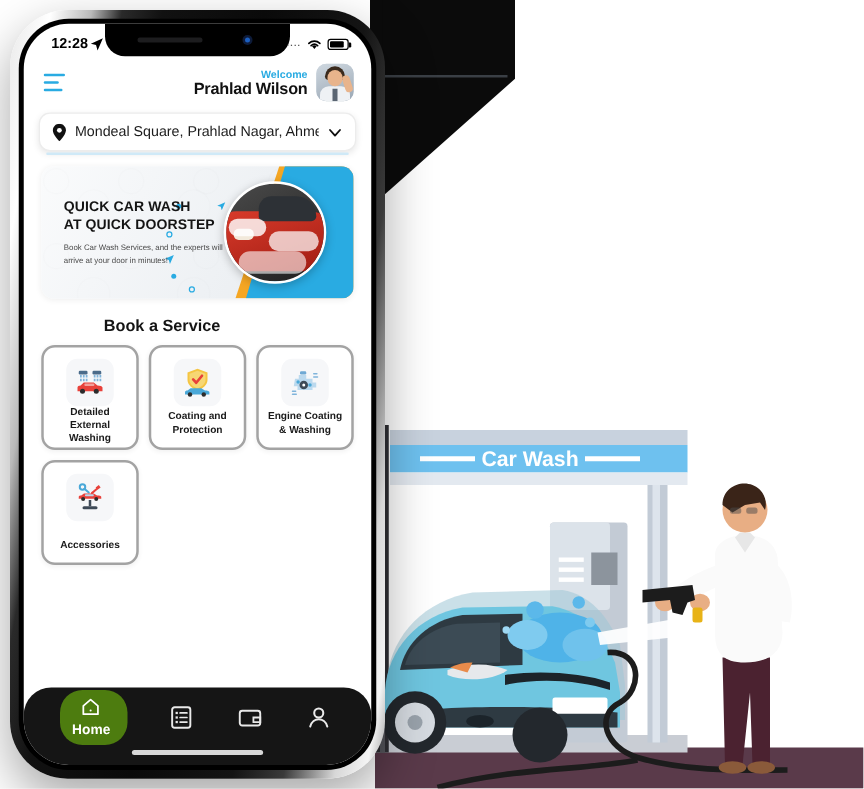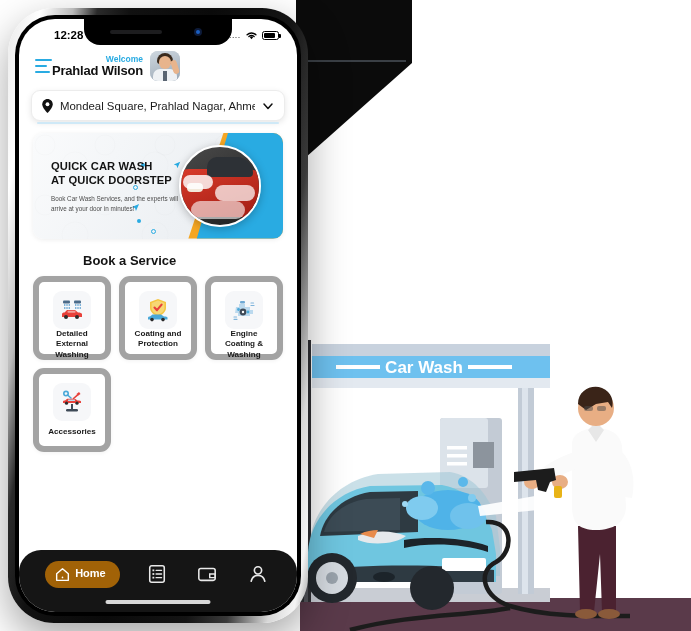--- a/index.html
+++ b/index.html
@@ -56,30 +56,30 @@
   .notch .speaker { position:absolute; left:26px; top:11px; width:52px; height:4px; border-radius:3px; background:#1d1d1f; }
   .notch .cam { position:absolute; right:30px; top:9px; width:8px; height:8px; border-radius:50%; background:#0d1b3a; }
   .notch .cam:after { content:""; position:absolute; left:1.5px; top:1.5px; width:4px; height:4px; border-radius:50%; background:#1b5fc1; }
 
   
   .statusbar {
     height:28px; display:flex; align-items:center; justify-content:space-between;
     padding:4px 18px 0 22px; font-size:11.5px; font-weight:bold; color:#000;
     position:relative; z-index:21;
   }
-  .sb-left { display:flex; align-items:center; gap:2px;margin-left:13px; }
+  .sb-left { display:flex; align-items:center; gap:2px; }
   .sb-right { display:flex; align-items:center; gap:4px; }
   .dots { letter-spacing:1px; font-size:7px; color:#555; }
   .battery { width:17px; height:9px; border:1.2px solid #000; border-radius:2.5px; position:relative; }
   .battery:after { content:""; position:absolute; right:-3px; top:2.2px; width:1.6px; height:4px; background:#000; border-radius:0 1px 1px 0;}
   .battery i { position:absolute; left:1px; top:1px; bottom:1px; width:11px; background:#000; border-radius:1px; display:block;}
 
   
   .app-header {
-    display:flex; align-items:center; justify-content:flex-start;
+    display:flex; align-items:center; justify-content:space-between;
     padding:4px 14px 9px 16px;
   }
   .hamburger { display:flex; flex-direction:column; gap:3.5px; cursor:pointer; }
   .hamburger span { height:2.6px; border-radius:2px; background:#29ABE2; display:block; }
   .hamburger span:nth-child(1){ width:17px; }
   .hamburger span:nth-child(2){ width:12px; }
   .hamburger span:nth-child(3){ width:15px; }
   .user-block { display:flex; align-items:center; gap:7px; }
   .user-text { text-align:right; line-height:1.05; }
   .welcome { font-size:8.5px; color:#29ABE2; font-weight:600; display:block; }
@@ -135,39 +135,39 @@
   .bp-light{position:absolute;left:6px;top:36px;width:16px;height:9px;border-radius:4px;background:#f2e9da;}
   .banner-text{position:absolute;left:18px;top:26px;width:135px;}
   .banner-title{font-size:11.2px;font-weight:bold;color:#141414;line-height:1.28;letter-spacing:.1px;}
   .banner-sub{margin-top:7px;font-size:6.3px;color:#4a4a4a;line-height:1.52;}
   .dot-deco{position:absolute;border-radius:50%;}
 
   
   .section-title{margin:14px 0 8px 16px;font-size:13px;font-weight:bold;color:#141414;padding-left:48px;}
   .grid{display:grid;grid-template-columns:repeat(3,1fr);gap:8px;padding:0 14px;}
   .card{
-    background:#fff;border:6px solid #a3a3a3;border-radius:11px;height:84px;
+    background:#fff;border:2px solid #a3a3a3;border-radius:11px;height:84px;
     box-shadow:0 1px 4px rgba(0,0,0,.055);
     display:flex;flex-direction:column;align-items:center;justify-content:flex-start;
     padding:9px 5px 6px;cursor:pointer;
   }
   .card-icon{width:38px;height:38px;border-radius:9px;background:#f6f7f9;
     display:flex;align-items:center;justify-content:center;flex:none;}
   .card-label{margin-top:auto;padding-bottom:2px;font-size:8.1px;font-weight:bold;color:#1a1a1a;
     text-align:center;line-height:1.32;}
 
   
   .bottomnav{
     position:absolute;left:0;right:0;bottom:0;height:62px;background:#151515;
     border-top-left-radius:22px;border-top-right-radius:22px;
     display:flex;align-items:center;justify-content:space-around;padding:0 14px 14px;
   }
   .nav-home{
-    display:flex;align-items:flex-start;gap:5px;background:#a16207;border-radius:18px;
-    padding:6px 14px 6px 10px;cursor:pointer;
+    display:flex;align-items:center;gap:5px;background:#4d7c0f;border-radius:18px;
+    padding:6px 14px 6px 10px;cursor:pointer;flex-direction:column;
   }
   .nav-home span{font-size:11px;font-weight:bold;color:#fff;}
   .nav-item{width:26px;height:26px;display:flex;align-items:center;justify-content:center;cursor:pointer;}
   .home-indicator{position:absolute;left:50%;transform:translateX(-50%);bottom:8px;
     width:105px;height:4px;border-radius:3px;background:#d8d8d8;}
 </style>
 </head>
 <body>
 
 <div id="stage">

